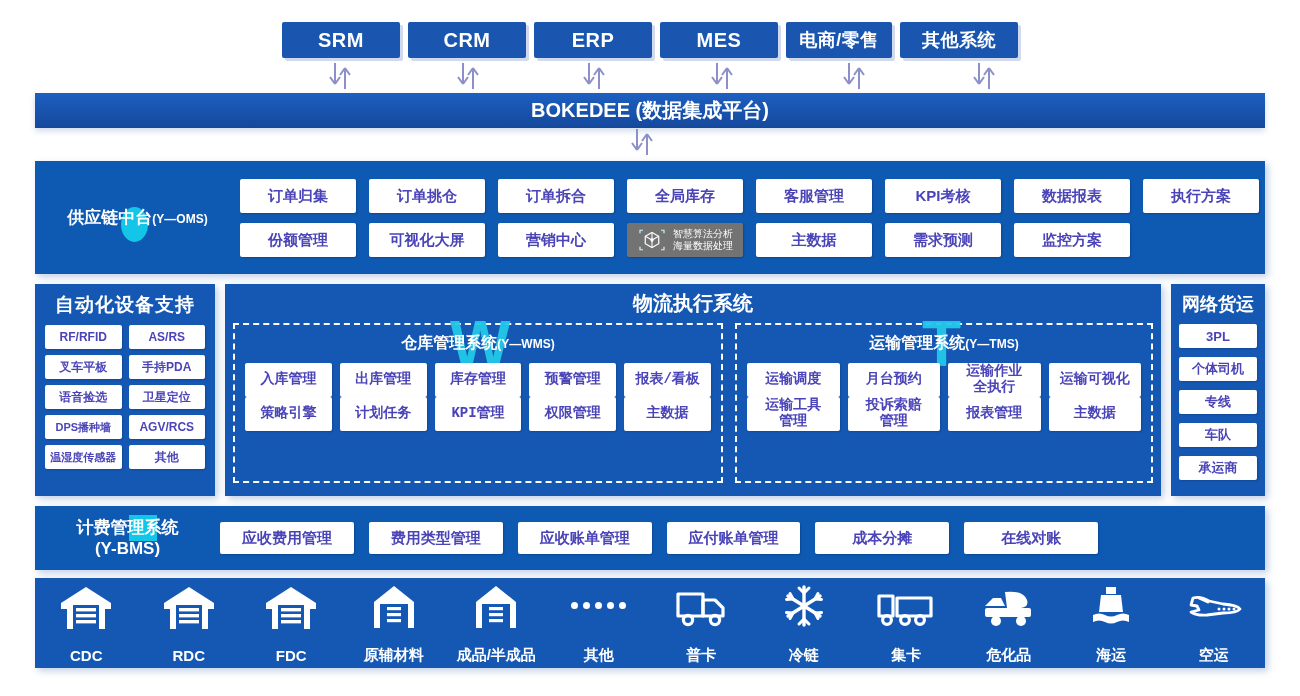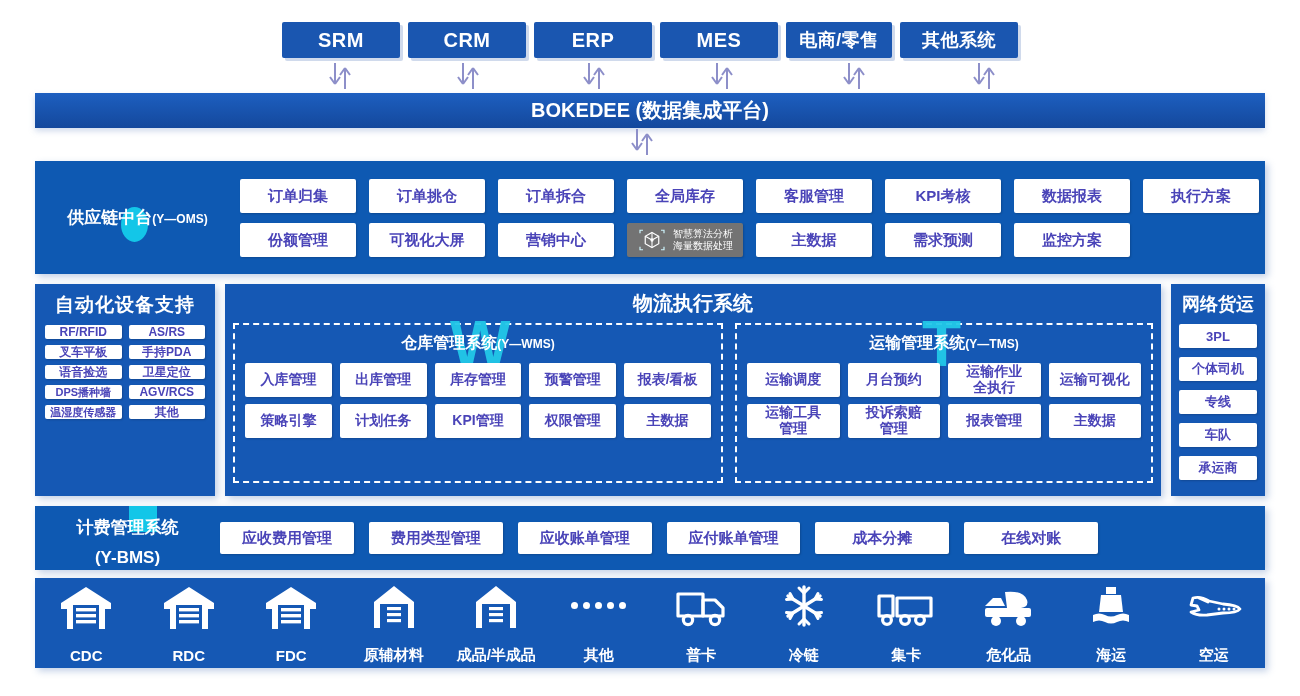--- a/index.html
+++ b/index.html
@@ -73,21 +73,21 @@
 
   
   .band { position:absolute; left: 35px; top: 284px; width: 1230px; height: 212px; display:flex; gap: 10px; border-radius: 13px; }
   .panel { background:#1558b4; box-shadow: 3px 3px 7px rgba(120,150,200,.45); }
 
   .auto { width: 180px; padding: 8px 10px 10px; }
   .auto h3 { color:#fff; font-size: 19px; font-weight:700; text-align:center; margin-bottom: 7px; letter-spacing:1px;}
   .auto-grid { display:grid; grid-template-columns: 1fr 1fr; gap: 6px 7px; }
   .chip {
     background:#fff; color:#4a44b8; font-size: 12px; font-weight:600;
-    height: 14px; display:flex; align-items:center; justify-content:center;
+    height: 24px; display:flex; align-items:center; justify-content:center;
     border-radius: 2px; box-shadow: 1px 1px 2px rgba(0,0,0,.18); white-space:nowrap;
   }
   .chip.small { font-size: 11px; }
 
   .exec { flex: 1; position: relative; padding: 6px 0 0; }
   .exec > h3 { color:#fff; font-size: 20px; font-weight:700; text-align:center; margin-bottom: 6px; }
   .dashed-wrap { display:flex; gap: 12px; padding: 0 8px 8px; height: 168px; }
   .dashed {
     border: 2px dashed #ffffff; position: relative; padding: 6px 10px 10px;
     display:flex; flex-direction: column;
@@ -98,21 +98,21 @@
     color:#fff; font-size: 16px; font-weight:700; text-align:center; position:relative;
     margin-bottom: 8px; z-index: 2; height: 24px; line-height: 24px;
   }
   .sub-title .sm { font-size: 12px; }
   .watermark {
     position:absolute; color:#22c8e8; font-weight: 800; z-index: 1;
     font-size: 64px; line-height: 58px; top: -10px; opacity: .95;
   }
   .wm-w { left: 215px; }
   .wm-t { left: 185px; }
-  .mini-grid { display:grid; gap: 7px 8px; position: relative; z-index: 2; }
+  .mini-grid { display:grid; gap: 0 8px; position: relative; z-index: 2; font-family: Liberation Mono, monospace; }
   .wms-grid { grid-template-columns: repeat(5, 1fr); }
   .tms-grid { grid-template-columns: repeat(4, 1fr); }
   .mini {
     background:#fff; color:#4a44b8; font-size: 14px; font-weight:600;
     height: 34px; display:flex; align-items:center; justify-content:center;
     border-radius: 2px; box-shadow: 1px 1px 2px rgba(0,0,0,.18);
     text-align:center; line-height: 1.12; white-space: pre-line;
   }
 
   .net { width: 94px; padding: 8px 8px 10px; }
@@ -121,21 +121,21 @@
   .net-list .chip { height: 24px; font-size: 13px; }
 
   
   .bms {
     position:absolute; left: 35px; top: 506px; width: 1230px; height: 64px;
     background:#0e59b2; display:flex; align-items:center;
     box-shadow: 3px 3px 7px rgba(120,150,200,.45);
   }
   .bms-title { width: 185px; flex:0 0 185px; text-align:center; color:#fff; font-size:17px; font-weight:700; position:relative; line-height:1.25;}
   .bms-title .teal-sq { position:absolute; left: 94px; top: -2px; width: 28px; height: 26px; background:#13c6e8; z-index:0; }
-  .bms-title .t1, .bms-title .t2 { position:relative; z-index:1;margin-top:9px; }
+  .bms-title .t1, .bms-title .t2 { position:relative; z-index:1; }
   .bms-grid { flex:1; display:grid; grid-template-columns: repeat(7,1fr); gap: 15px; padding-right: 18px; }
   .bms-grid .card { height: 32px; font-size: 15px; }
 
   
   .bottom {
     position:absolute; left: 35px; top: 578px; width: 1230px; height: 90px;
     background:#1558b4; display:flex; align-items:center;
     box-shadow: 3px 3px 7px rgba(120,150,200,.45);
   }
   .icon-cell { flex:1; display:flex; flex-direction:column; align-items:center; justify-content:center; gap: 16px; }

